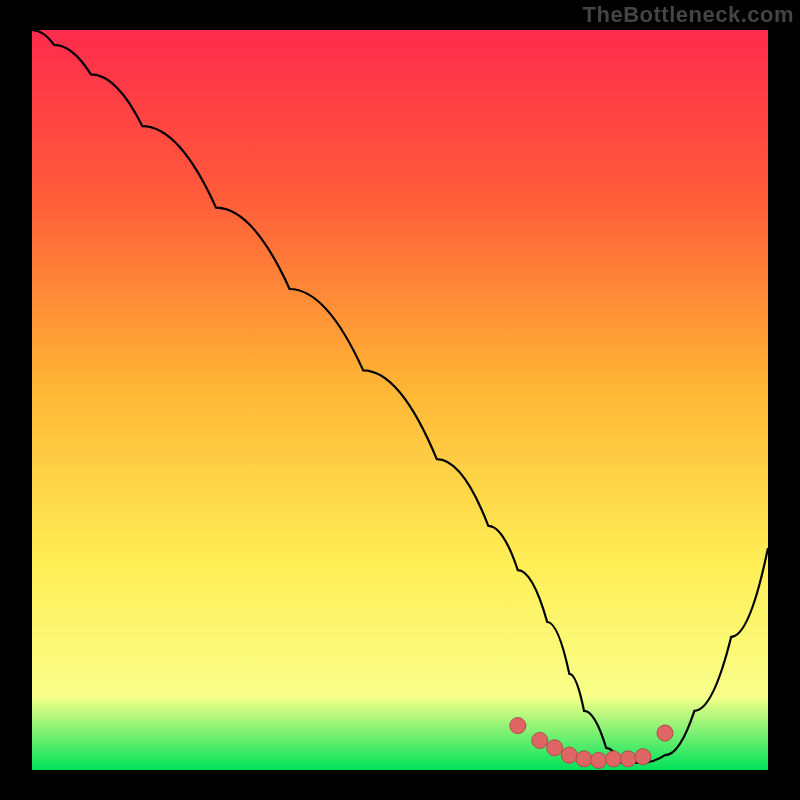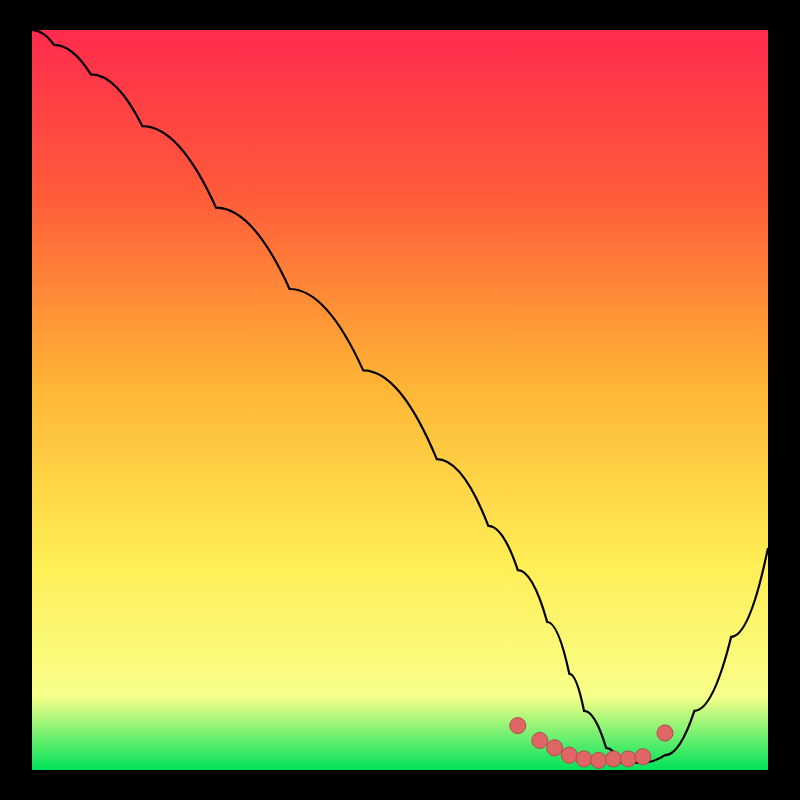--- a/index.html
+++ b/index.html
@@ -43,20 +43,21 @@
   }
   .gradient-rect {
     
   }
 </style>
 </head>
 <body>
 
 <div class="frame">
 
+  <div class="watermark">TheBottleneck.com</div>
 
   <div class="plot-area">
     <svg viewBox="0 0 736 740" preserveAspectRatio="none">
       <defs>
         <linearGradient id="bgGrad" x1="0" y1="0" x2="0" y2="1">
           <stop id="g0" offset="0%" stop-color="#ff2b4d"></stop>
           <stop id="g1" offset="22%" stop-color="#ff5a3a"></stop>
           <stop id="g2" offset="48%" stop-color="#ffb535"></stop>
           <stop id="g3" offset="72%" stop-color="#ffee56"></stop>
           <stop id="g4" offset="90%" stop-color="#f8ff8a"></stop>

